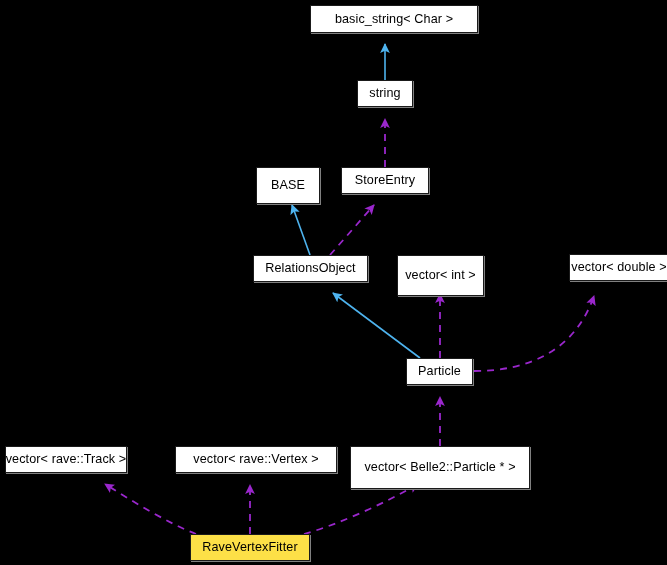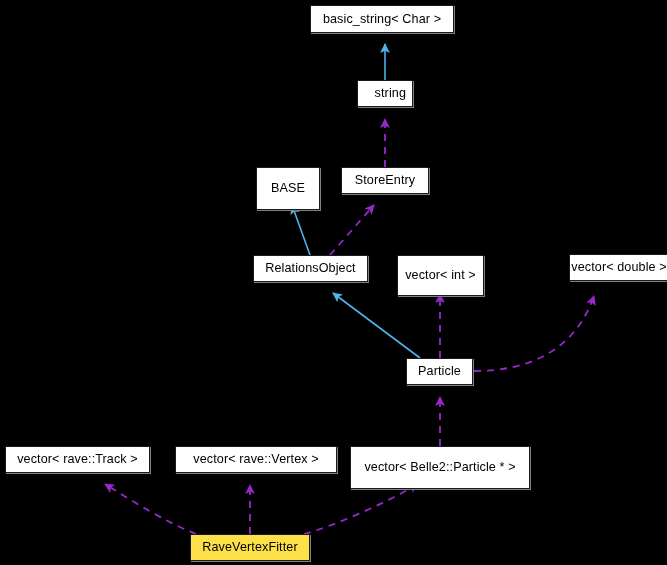--- a/index.html
+++ b/index.html
@@ -78,45 +78,45 @@
     <line x1="440" y1="446" x2="440" y2="397" stroke="#9a27cc" stroke-width="1.8" stroke-dasharray="7,6" marker-end="url(#arrow-purple)"></line>
 
     <path d="M196,534 C170,524 135,503 105,484" fill="none" stroke="#9a27cc" stroke-width="1.8" stroke-dasharray="7,6" marker-end="url(#arrow-purple)"></path>
 
     <line x1="250" y1="534" x2="250" y2="485" stroke="#9a27cc" stroke-width="1.8" stroke-dasharray="7,6" marker-end="url(#arrow-purple)"></line>
 
     <path d="M304,534 C340,524 385,503 418,484" fill="none" stroke="#9a27cc" stroke-width="1.8" stroke-dasharray="7,6" marker-end="url(#arrow-purple)"></path>
   </svg>
 
   <div id="node-layer">
-      <div class="uml-node" style="left: 310px; top: 5px; width: 144px; height: 28px;">
+      <div class="uml-node" style="left: 310px; top: 5px; width: 168px; height: 28px;">
         <span class="node-label">basic_string&lt; Char &gt;</span>
       </div>
-      <div class="uml-node" style="left: 357px; top: 80px; width: 56px; height: 27px; justify-content: flex-end;">
+      <div class="uml-node" style="left: 357px; top: 80px; width: 56px; height: 27px;">
         <span class="node-label">string</span>
       </div>
-      <div class="uml-node" style="left: 256px; top: 167px; width: 64px; height: 43px;">
+      <div class="uml-node" style="left: 256px; top: 167px; width: 64px; height: 37px;">
         <span class="node-label">BASE</span>
       </div>
       <div class="uml-node" style="left: 341px; top: 167px; width: 88px; height: 27px;">
         <span class="node-label">StoreEntry</span>
       </div>
       <div class="uml-node" style="left: 253px; top: 255px; width: 115px; height: 27px;">
         <span class="node-label">RelationsObject</span>
       </div>
       <div class="uml-node" style="left: 397px; top: 255px; width: 87px; height: 41px;">
         <span class="node-label">vector&lt; int &gt;</span>
       </div>
       <div class="uml-node" style="left: 541px; top: 254px; width: 100px; height: 27px; margin-left: 28px;">
         <span class="node-label">vector&lt; double &gt;</span>
       </div>
       <div class="uml-node" style="left: 406px; top: 358px; width: 67px; height: 27px;">
         <span class="node-label">Particle</span>
       </div>
-      <div class="uml-node" style="left: 5px; top: 446px; width: 145px; height: 27px;">
+      <div class="uml-node" style="left: 5px; top: 446px; width: 122px; height: 27px;">
         <span class="node-label">vector&lt; rave::Track &gt;</span>
       </div>
       <div class="uml-node" style="left: 175px; top: 446px; width: 162px; height: 27px;">
         <span class="node-label">vector&lt; rave::Vertex &gt;</span>
       </div>
       <div class="uml-node" style="left: 350px; top: 446px; width: 180px; height: 43px; justify-content: center;">
         <span class="node-label">vector&lt; Belle2::Particle * &gt;</span>
       </div>
       <div class="uml-node highlight" style="left: 190px; top: 534px; width: 120px; height: 27px;">
         <span class="node-label">RaveVertexFitter</span>

